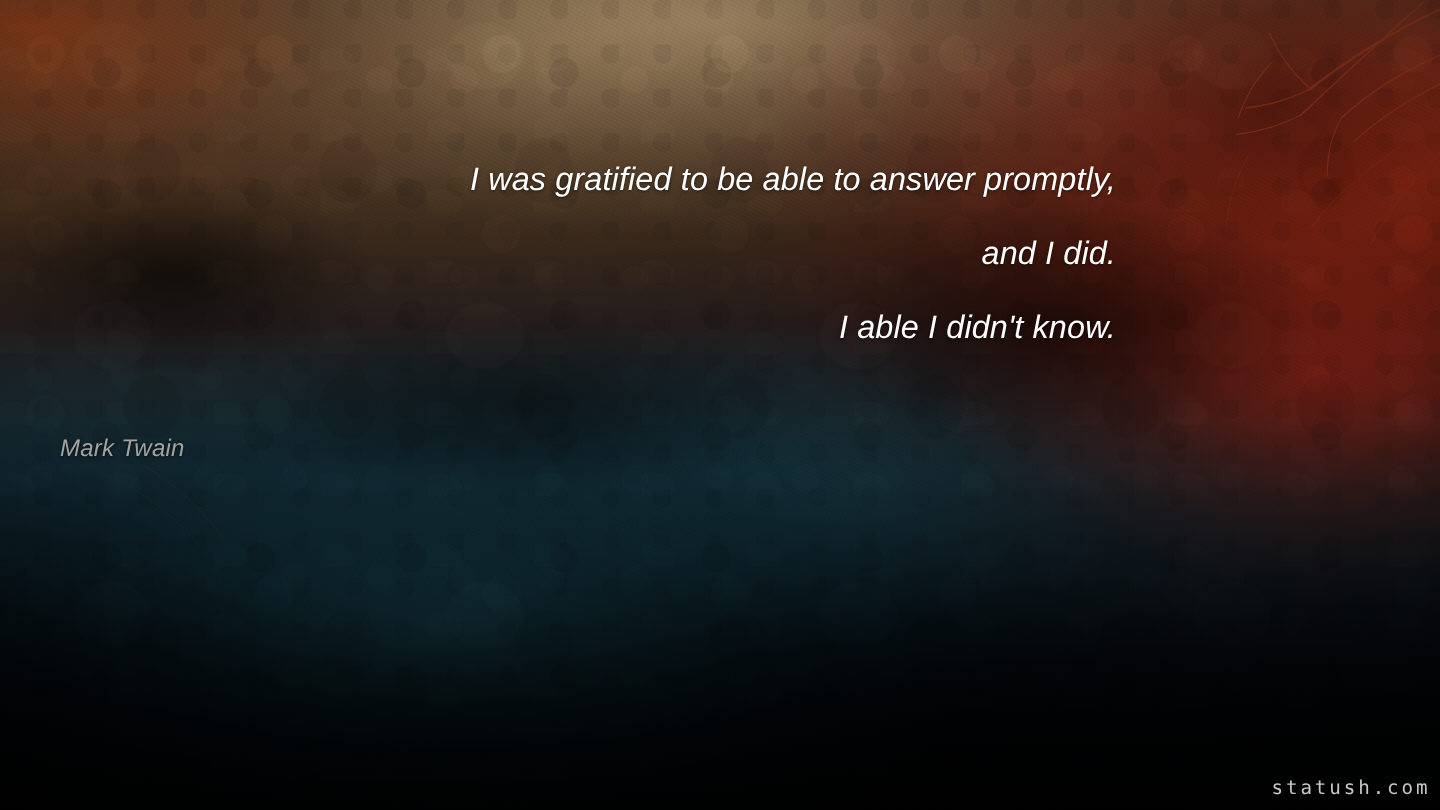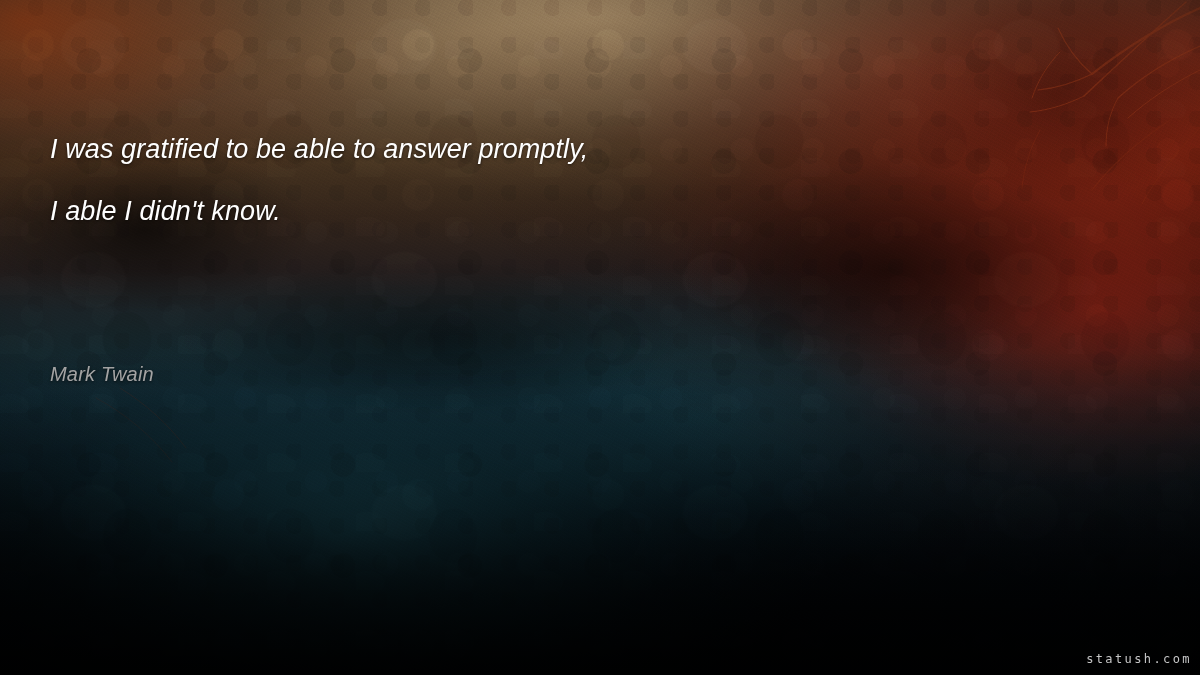--- a/index.html
+++ b/index.html
@@ -11,20 +11,21 @@
   body {
     font-family: "Liberation Sans", sans-serif;
   }
 
   .canvas {
     position: relative;
     width: 1200px;
     height: 675px;
     overflow: hidden;
     background: #14100e;
+    text-align: right;
   }
 
   
   .bg-layer {
     position: absolute;
     inset: 0;
     pointer-events: none;
   }
 
   
@@ -211,21 +212,21 @@
     color: #a3a3a3;
     letter-spacing: 0.2px;
     text-shadow: 0 1px 3px rgba(0,0,0,0.6);
   }
 
   .watermark {
     position: absolute;
     right: 8px;
     bottom: 9px;
     font-family: "DejaVu Sans Mono", "Liberation Mono", monospace;
-    font-size: 12px;
+    font-size: 16px;
     letter-spacing: 2.4px;
     color: #d8d8d8;
     opacity: 0.92;
   }
 </style>
 </head>
 <body>
 
 <div class="canvas">
 
@@ -264,20 +265,21 @@
     </svg>
   </div>
 
   <div class="bg-layer bg-grain"></div>
   <div class="bg-layer bg-vignette"></div>
 
   <div class="content">
 
     <div class="quote-block">
       <div class="quote-line">I was gratified to be able to answer promptly,</div>
+      <div class="quote-line">and I did.</div>
       <div class="quote-line">I able I didn't know.</div>
     </div>
 
     <div class="author">Mark Twain</div>
 
     <div class="watermark">statush.com</div>
 
   </div>
 </div>
 

